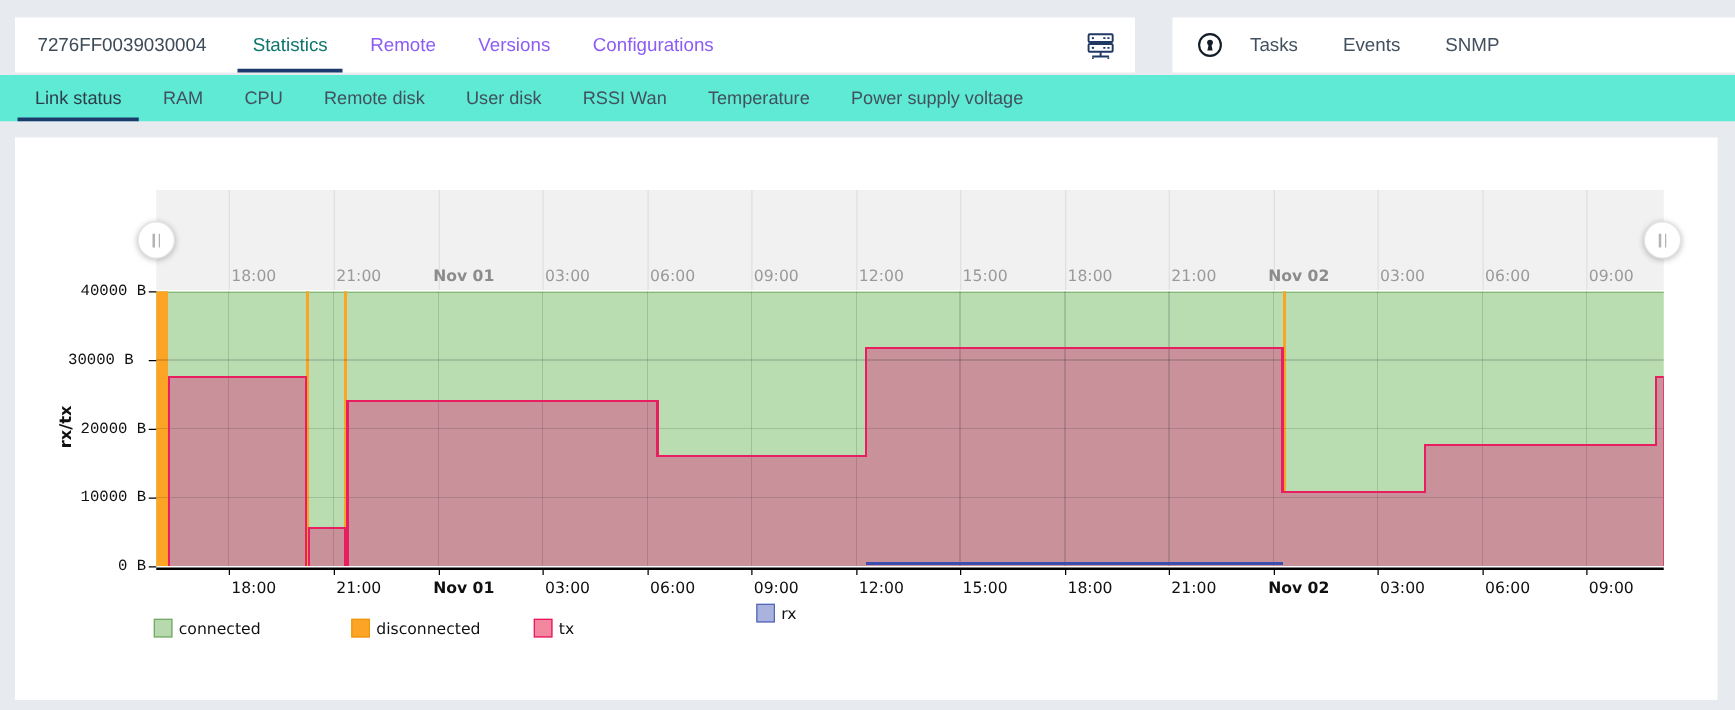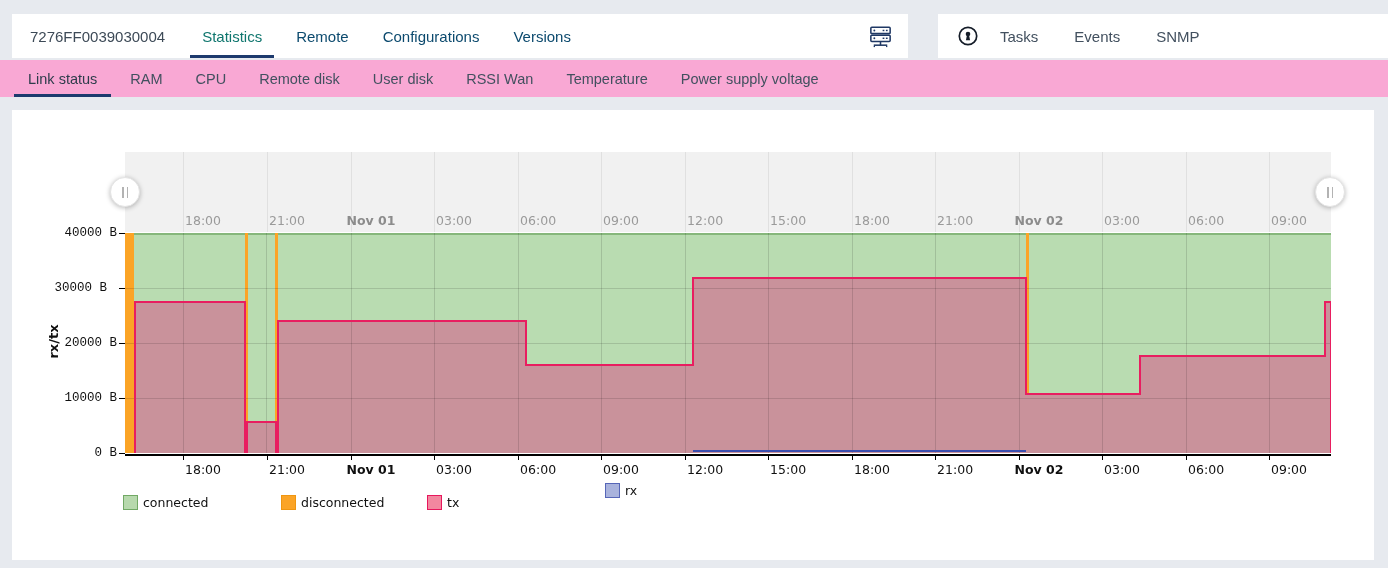--- a/index.html
+++ b/index.html
@@ -6,29 +6,29 @@
   body{
     width:1388px;height:568px;position:relative;overflow:hidden;
     background:#e7eaef;font-family:"Liberation Sans",sans-serif;
   }
   
   .bar{position:absolute;background:#fff;display:flex;align-items:center;}
   .bar-left{left:12px;top:14px;width:896px;height:44px;}
   .bar-right{left:938px;top:14px;width:450px;height:44px;}
   .device-id{margin-left:18px;margin-right:20px;font-size:15px;color:#3d4a57;white-space:nowrap;}
   .nav-tab{position:relative;height:100%;display:flex;align-items:center;padding:0 17px;
-    font-size:15px;color:#0c4a6e;white-space:nowrap;cursor:default;}
+    font-size:15px;color:#8b5cf6;white-space:nowrap;cursor:default;}
   .nav-tab.active{color:#0f766e;}
   .nav-tab.active::after{content:"";position:absolute;left:5px;right:5px;bottom:0;height:3px;background:#1d3a6d;}
   .bar-icon{width:28px;height:28px;display:flex;align-items:center;justify-content:center;}
   .bar-left .bar-icon{position:absolute;right:14px;top:8px;}
   .bar-right .bar-icon{margin-left:16px;}
   .util-item{padding:0 18px;font-size:15px;color:#42505f;height:100%;display:flex;align-items:center;}
   
-  .subnav{position:absolute;left:0;top:60px;width:1388px;height:37px;background:#f9a8d4;
+  .subnav{position:absolute;left:0;top:60px;width:1388px;height:37px;background:#5eead4;
     display:flex;align-items:center;padding-left:14px;box-sizing:border-box;}
   .sub-tab{position:relative;height:100%;display:flex;align-items:center;padding:0 14px;
     margin-right:5px;font-size:14.5px;color:#42505f;white-space:nowrap;cursor:default;}
   .sub-tab.active{color:#2e3c4b;}
   .sub-tab.active::after{content:"";position:absolute;left:0;right:0;bottom:0;height:3px;background:#1d3a6d;}
   
   .panel{position:absolute;left:12px;top:110px;width:1362px;height:450px;background:#fff;}
   #chart{position:absolute;left:0;top:0;width:100%;height:100%;}
   #chart *{box-sizing:border-box;}
   .band{position:absolute;background:#f1f1f1;}
@@ -61,24 +61,24 @@
 
 <div class="bar bar-left">
   <span class="device-id">7276FF0039030004</span>
   <div class="nav-tab active">
     <span>Statistics</span>
   </div>
   <div class="nav-tab">
     <span>Remote</span>
   </div>
   <div class="nav-tab">
+    <span>Versions</span>
+  </div>
+  <div class="nav-tab">
     <span>Configurations</span>
-  </div>
-  <div class="nav-tab">
-    <span>Versions</span>
   </div>
   <span class="bar-icon">
     <svg width="27" height="27" viewBox="0 0 28 28" fill="none">
       <rect x="4" y="4.5" width="20" height="6.5" rx="1" stroke="#1f3864" stroke-width="1.6"></rect>
       <circle cx="7.6" cy="7.75" r="1" fill="#1f3864"></circle>
       <line x1="16.2" y1="7.75" x2="18" y2="7.75" stroke="#1f3864" stroke-width="1.5"></line>
       <line x1="19.6" y1="7.75" x2="21.4" y2="7.75" stroke="#1f3864" stroke-width="1.5"></line>
       <rect x="4" y="12.6" width="20" height="6.5" rx="1" stroke="#1f3864" stroke-width="1.6"></rect>
       <circle cx="7.6" cy="15.85" r="1" fill="#1f3864"></circle>
       <line x1="16.2" y1="15.85" x2="18" y2="15.85" stroke="#1f3864" stroke-width="1.5"></line>

